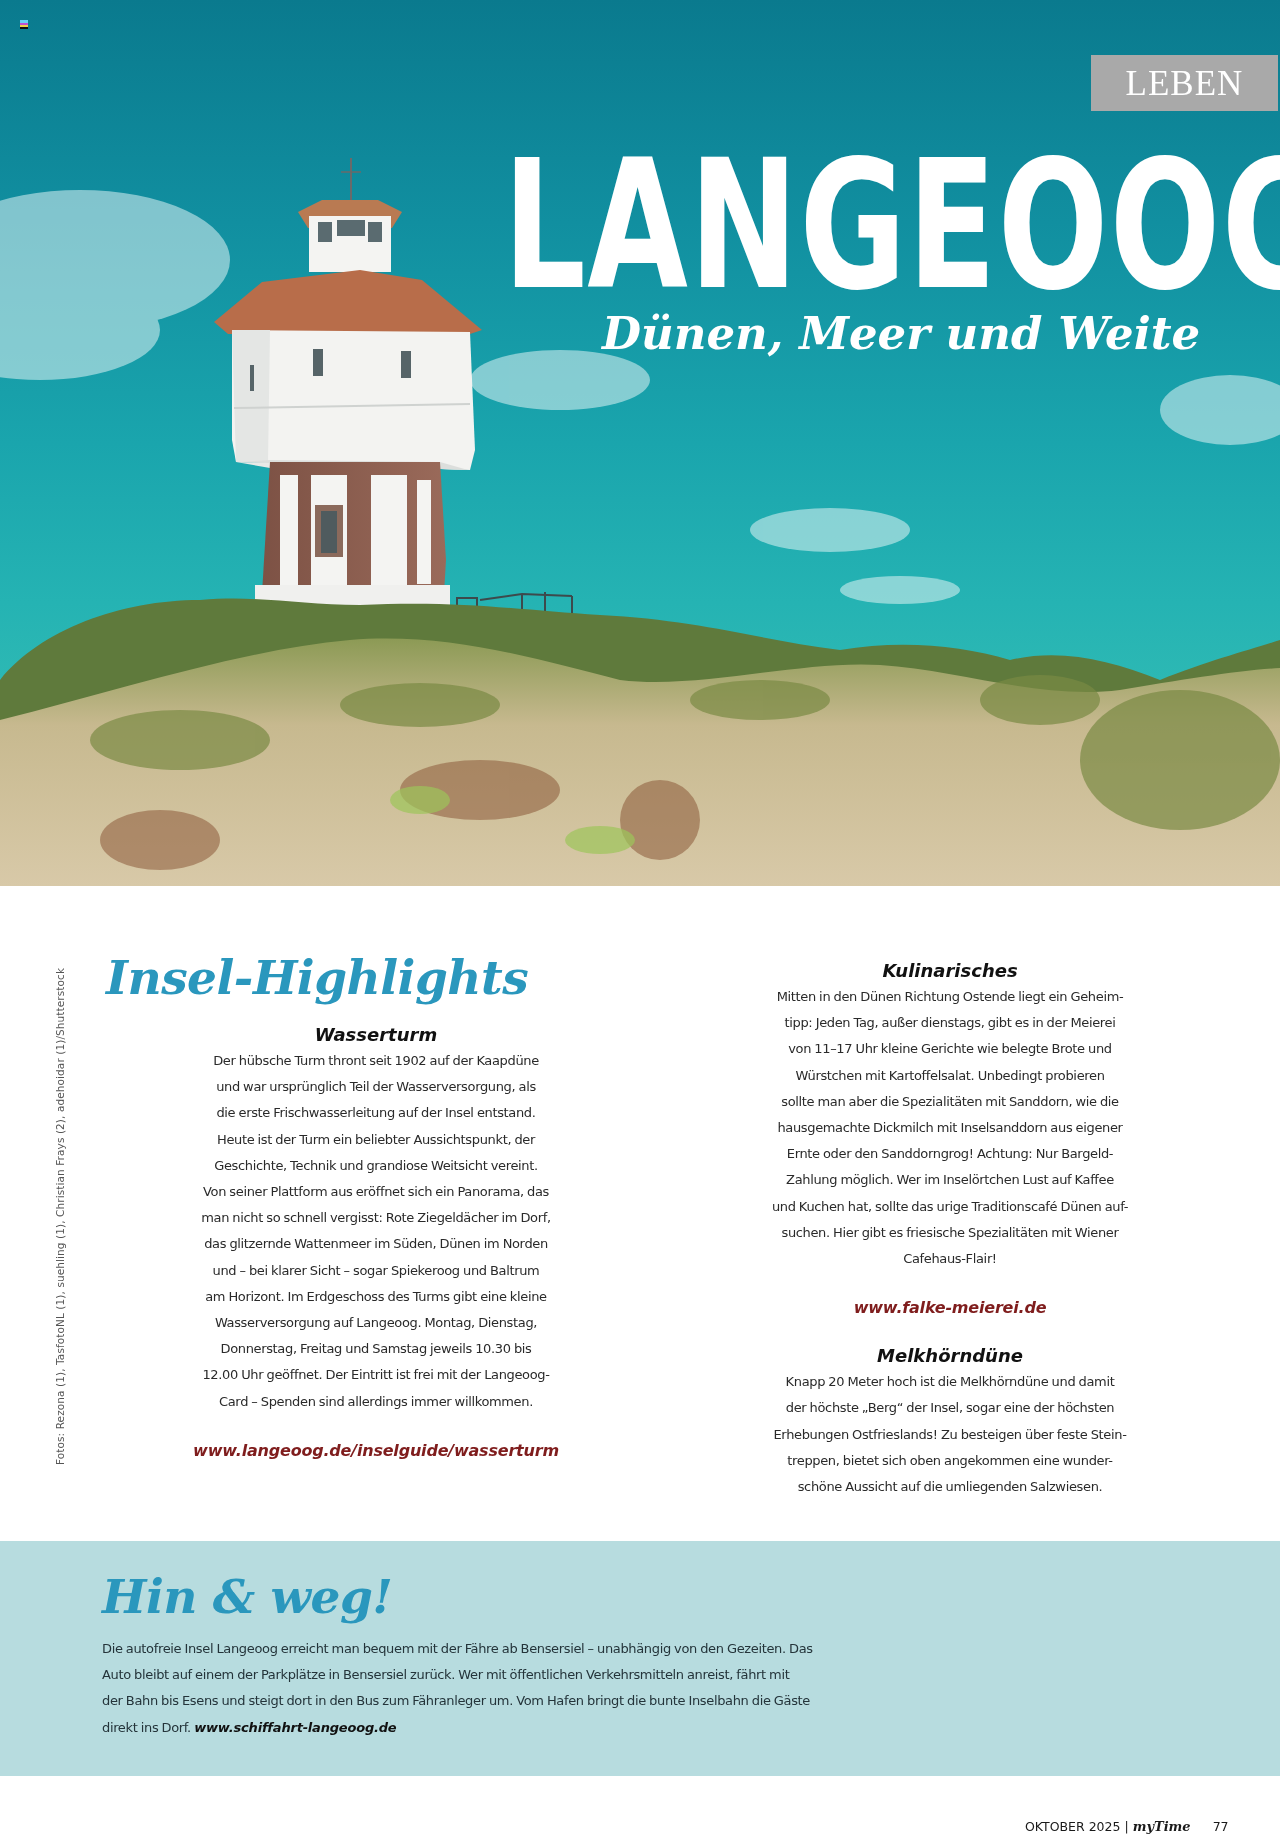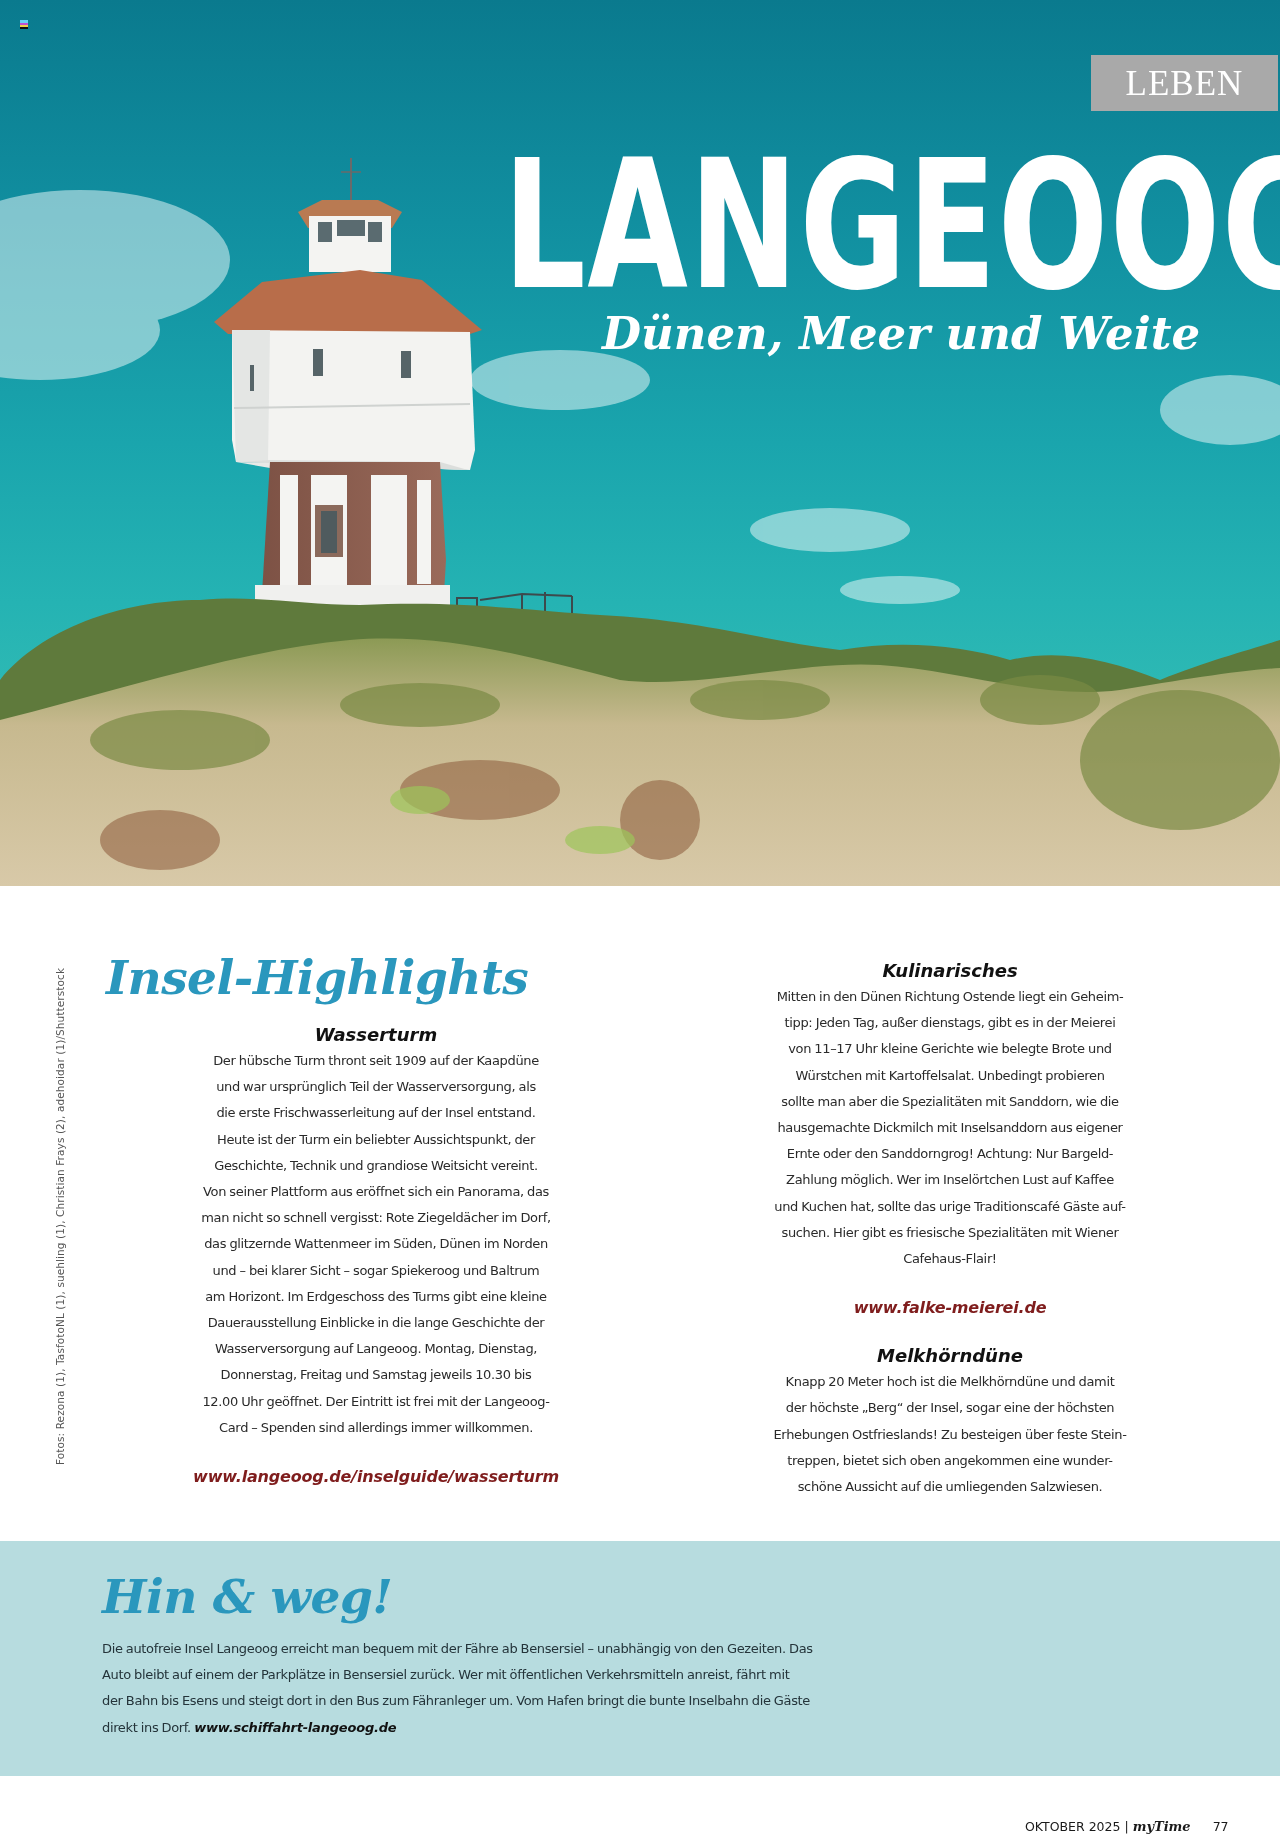--- a/index.html
+++ b/index.html
@@ -174,52 +174,51 @@
   <div class="hero-subtitle">Dünen, Meer und Weite</div>
 </div>
 
 <div class="photo-credit">Fotos: Rezona (1), TasfotoNL (1), suehling (1), Christian Frays (2), adehoidar (1)/Shutterstock</div>
 
 <h2 class="section-heading highlights-heading">Insel-Highlights</h2>
 
 <div class="col col-left">
   <div class="sub-head">Wasserturm</div>
   <div class="body-text">
-    <span class="ln">Der hübsche Turm thront seit 1909 auf der Kaapdüne</span>
+    <span class="ln">Der hübsche Turm thront seit 1902 auf der Kaapdüne</span>
     <span class="ln">und war ursprünglich Teil der Wasserversorgung, als</span>
     <span class="ln">die erste Frischwasserleitung auf der Insel entstand.</span>
     <span class="ln">Heute ist der Turm ein beliebter Aussichtspunkt, der</span>
     <span class="ln">Geschichte, Technik und grandiose Weitsicht vereint.</span>
     <span class="ln">Von seiner Plattform aus eröffnet sich ein Panorama, das</span>
     <span class="ln">man nicht so schnell vergisst: Rote Ziegeldächer im Dorf,</span>
     <span class="ln">das glitzernde Wattenmeer im Süden, Dünen im Norden</span>
     <span class="ln">und – bei klarer Sicht – sogar Spiekeroog und Baltrum</span>
     <span class="ln">am Horizont. Im Erdgeschoss des Turms gibt eine kleine</span>
-    <span class="ln">Dauerausstellung Einblicke in die lange Geschichte der</span>
     <span class="ln">Wasserversorgung auf Langeoog. Montag, Dienstag,</span>
     <span class="ln">Donnerstag, Freitag und Samstag jeweils 10.30 bis</span>
     <span class="ln">12.00 Uhr geöffnet. Der Eintritt ist frei mit der Langeoog-</span>
     <span class="ln">Card – Spenden sind allerdings immer willkommen.</span>
   </div>
   <a class="link">www.langeoog.de/inselguide/wasserturm</a>
 </div>
 
 <div class="col col-right">
   <div>
     <div class="sub-head">Kulinarisches</div>
     <div class="body-text">
       <span class="ln">Mitten in den Dünen Richtung Ostende liegt ein Geheim-</span>
       <span class="ln">tipp: Jeden Tag, außer dienstags, gibt es in der Meierei</span>
       <span class="ln">von 11–17 Uhr kleine Gerichte wie belegte Brote und</span>
       <span class="ln">Würstchen mit Kartoffelsalat. Unbedingt probieren</span>
       <span class="ln">sollte man aber die Spezialitäten mit Sanddorn, wie die</span>
       <span class="ln">hausgemachte Dickmilch mit Inselsanddorn aus eigener</span>
       <span class="ln">Ernte oder den Sanddorngrog! Achtung: Nur Bargeld-</span>
       <span class="ln">Zahlung möglich. Wer im Inselörtchen Lust auf Kaffee</span>
-      <span class="ln">und Kuchen hat, sollte das urige Traditionscafé Gäste auf-</span>
+      <span class="ln">und Kuchen hat, sollte das urige Traditionscafé Dünen auf-</span>
       <span class="ln">suchen. Hier gibt es friesische Spezialitäten mit Wiener</span>
       <span class="ln">Cafehaus-Flair!</span>
     </div>
     <a class="link">www.falke-meierei.de</a>
   </div>
 
   <div class="block-gap"></div>
 
   <div>
     <div class="sub-head">Melkhörndüne</div>

